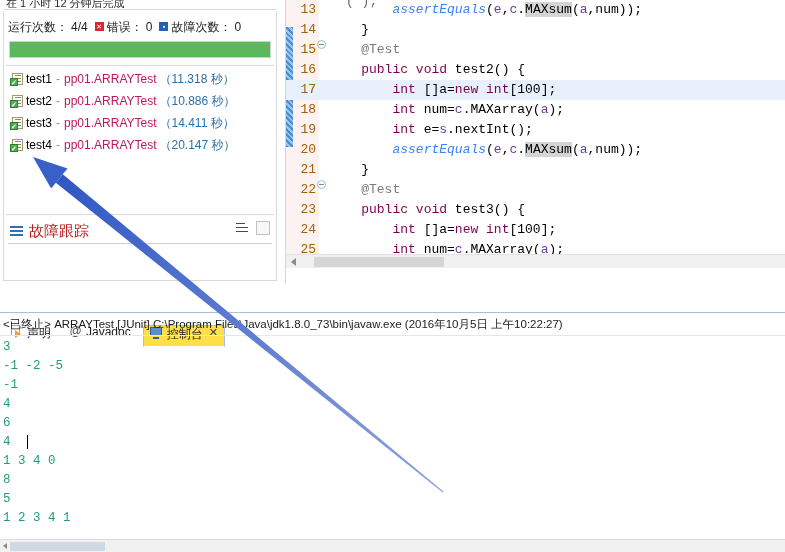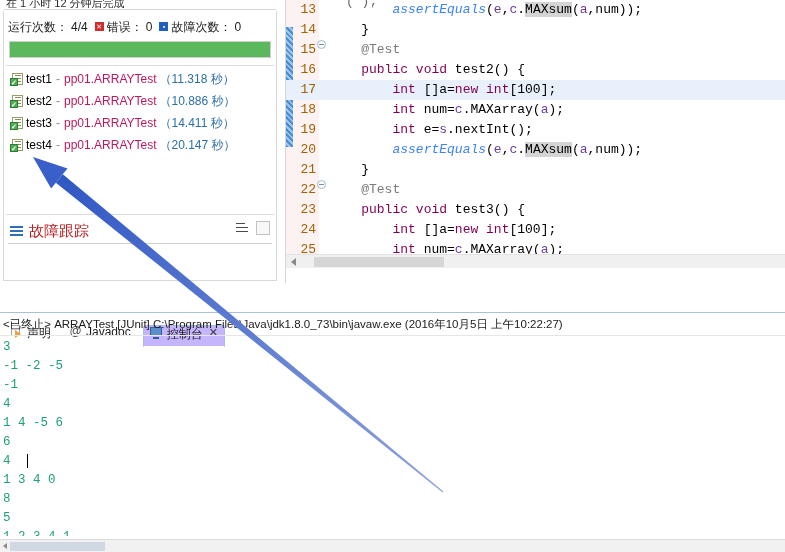--- a/index.html
+++ b/index.html
@@ -159,21 +159,21 @@
   }
   .tabbar {
     position:absolute; left:0; top:0; width:785px; height:24px;
     background:#ffffff; border-bottom:1px solid #a8c0dd;
   }
   .tab {
     position:absolute; top:12px; height:22px; display:flex; align-items:flex-start;
     font-size:12px; color:#1b1b1b; padding:0 6px; white-space:nowrap;margin-top:24px;
   }
   .tab.active {
-    background:#c4b5fd; border:1px solid #a8c0dd; border-bottom:1px solid #ffffff;
+    background:#fde047; border:1px solid #a8c0dd; border-bottom:1px solid #ffffff;
     border-top-left-radius:3px; border-top-right-radius:3px;
   }
   .tab-ico { width:13px; height:13px; margin-right:4px; flex:none; position:relative; }
   .ico-decl .pg { position:absolute; left:1px; top:0; width:9px; height:11px; background:#fff; border:1px solid #9aa7b5; }
   .ico-decl .ar { position:absolute; left:5px; top:5px; width:0;height:0;
     border-top:4px solid transparent;border-bottom:4px solid transparent;border-left:6px solid #e8a33d; }
   .ico-jd { font-size:12px; color:#4a4a4a; line-height:13px; text-align:center; }
   .ico-con .scr { position:absolute; left:0px; top:1px; width:12px; height:9px;
     background:#5b8fc9; border:1px solid #2f5f96; }
   .ico-con .base { position:absolute; left:3px; bottom:0; width:6px; height:2px; background:#2f5f96; }
@@ -352,21 +352,20 @@
       </div>
 
     <div class="console-header">&lt;已终止&gt; ARRAYTest [JUnit] C:\Program Files\Java\jdk1.8.0_73\bin\javaw.exe (2016年10月5日 上午10:22:27)</div>
     <div class="console-rule"></div>
 
     <div class="console-out" id="console-out" style="color: rgb(31, 158, 122);">
         <div class="out-line">3</div>
         <div class="out-line">-1 -2 -5</div>
         <div class="out-line">-1</div>
         <div class="out-line">4</div>
-        <div class="out-line">1 4 -5 6</div>
         <div class="out-line">6</div>
         <div class="out-line">4<span class="caret"></span></div>
         <div class="out-line">1 3 4 0</div>
         <div class="out-line">8</div>
         <div class="out-line">5</div>
         <div class="out-line">1 2 3 4 1</div>
       </div>
 
     <div class="console-hscroll">
       <div class="arrow-l"></div>

